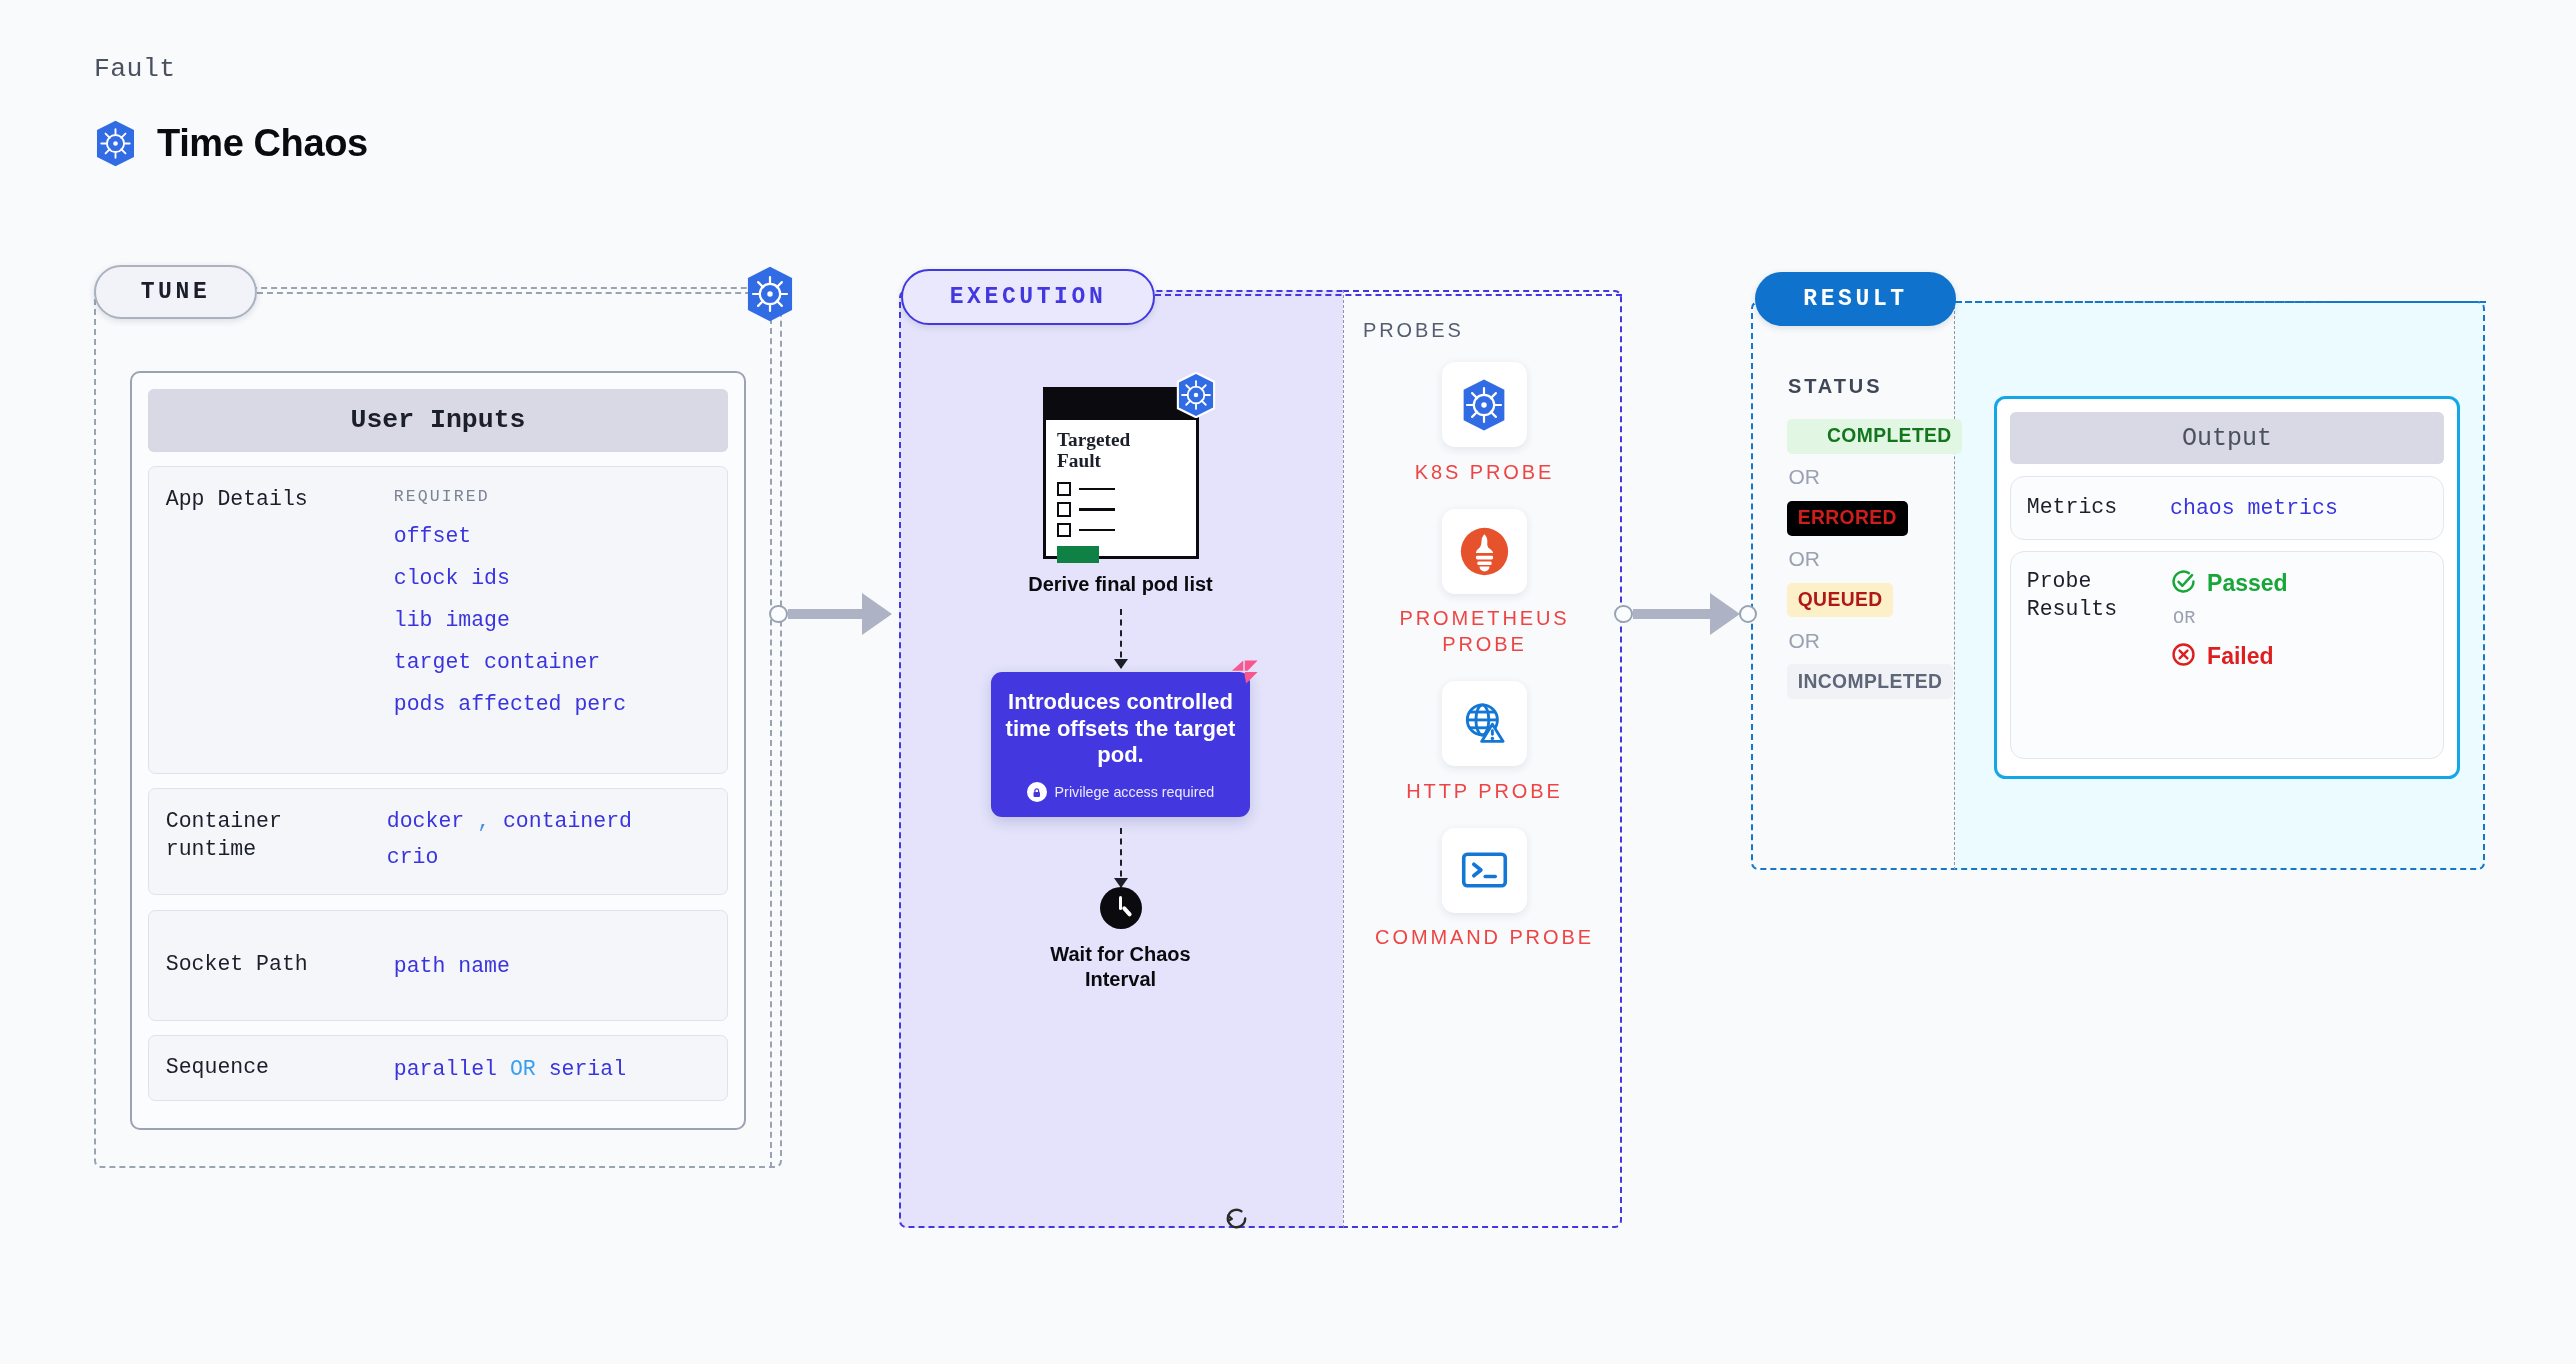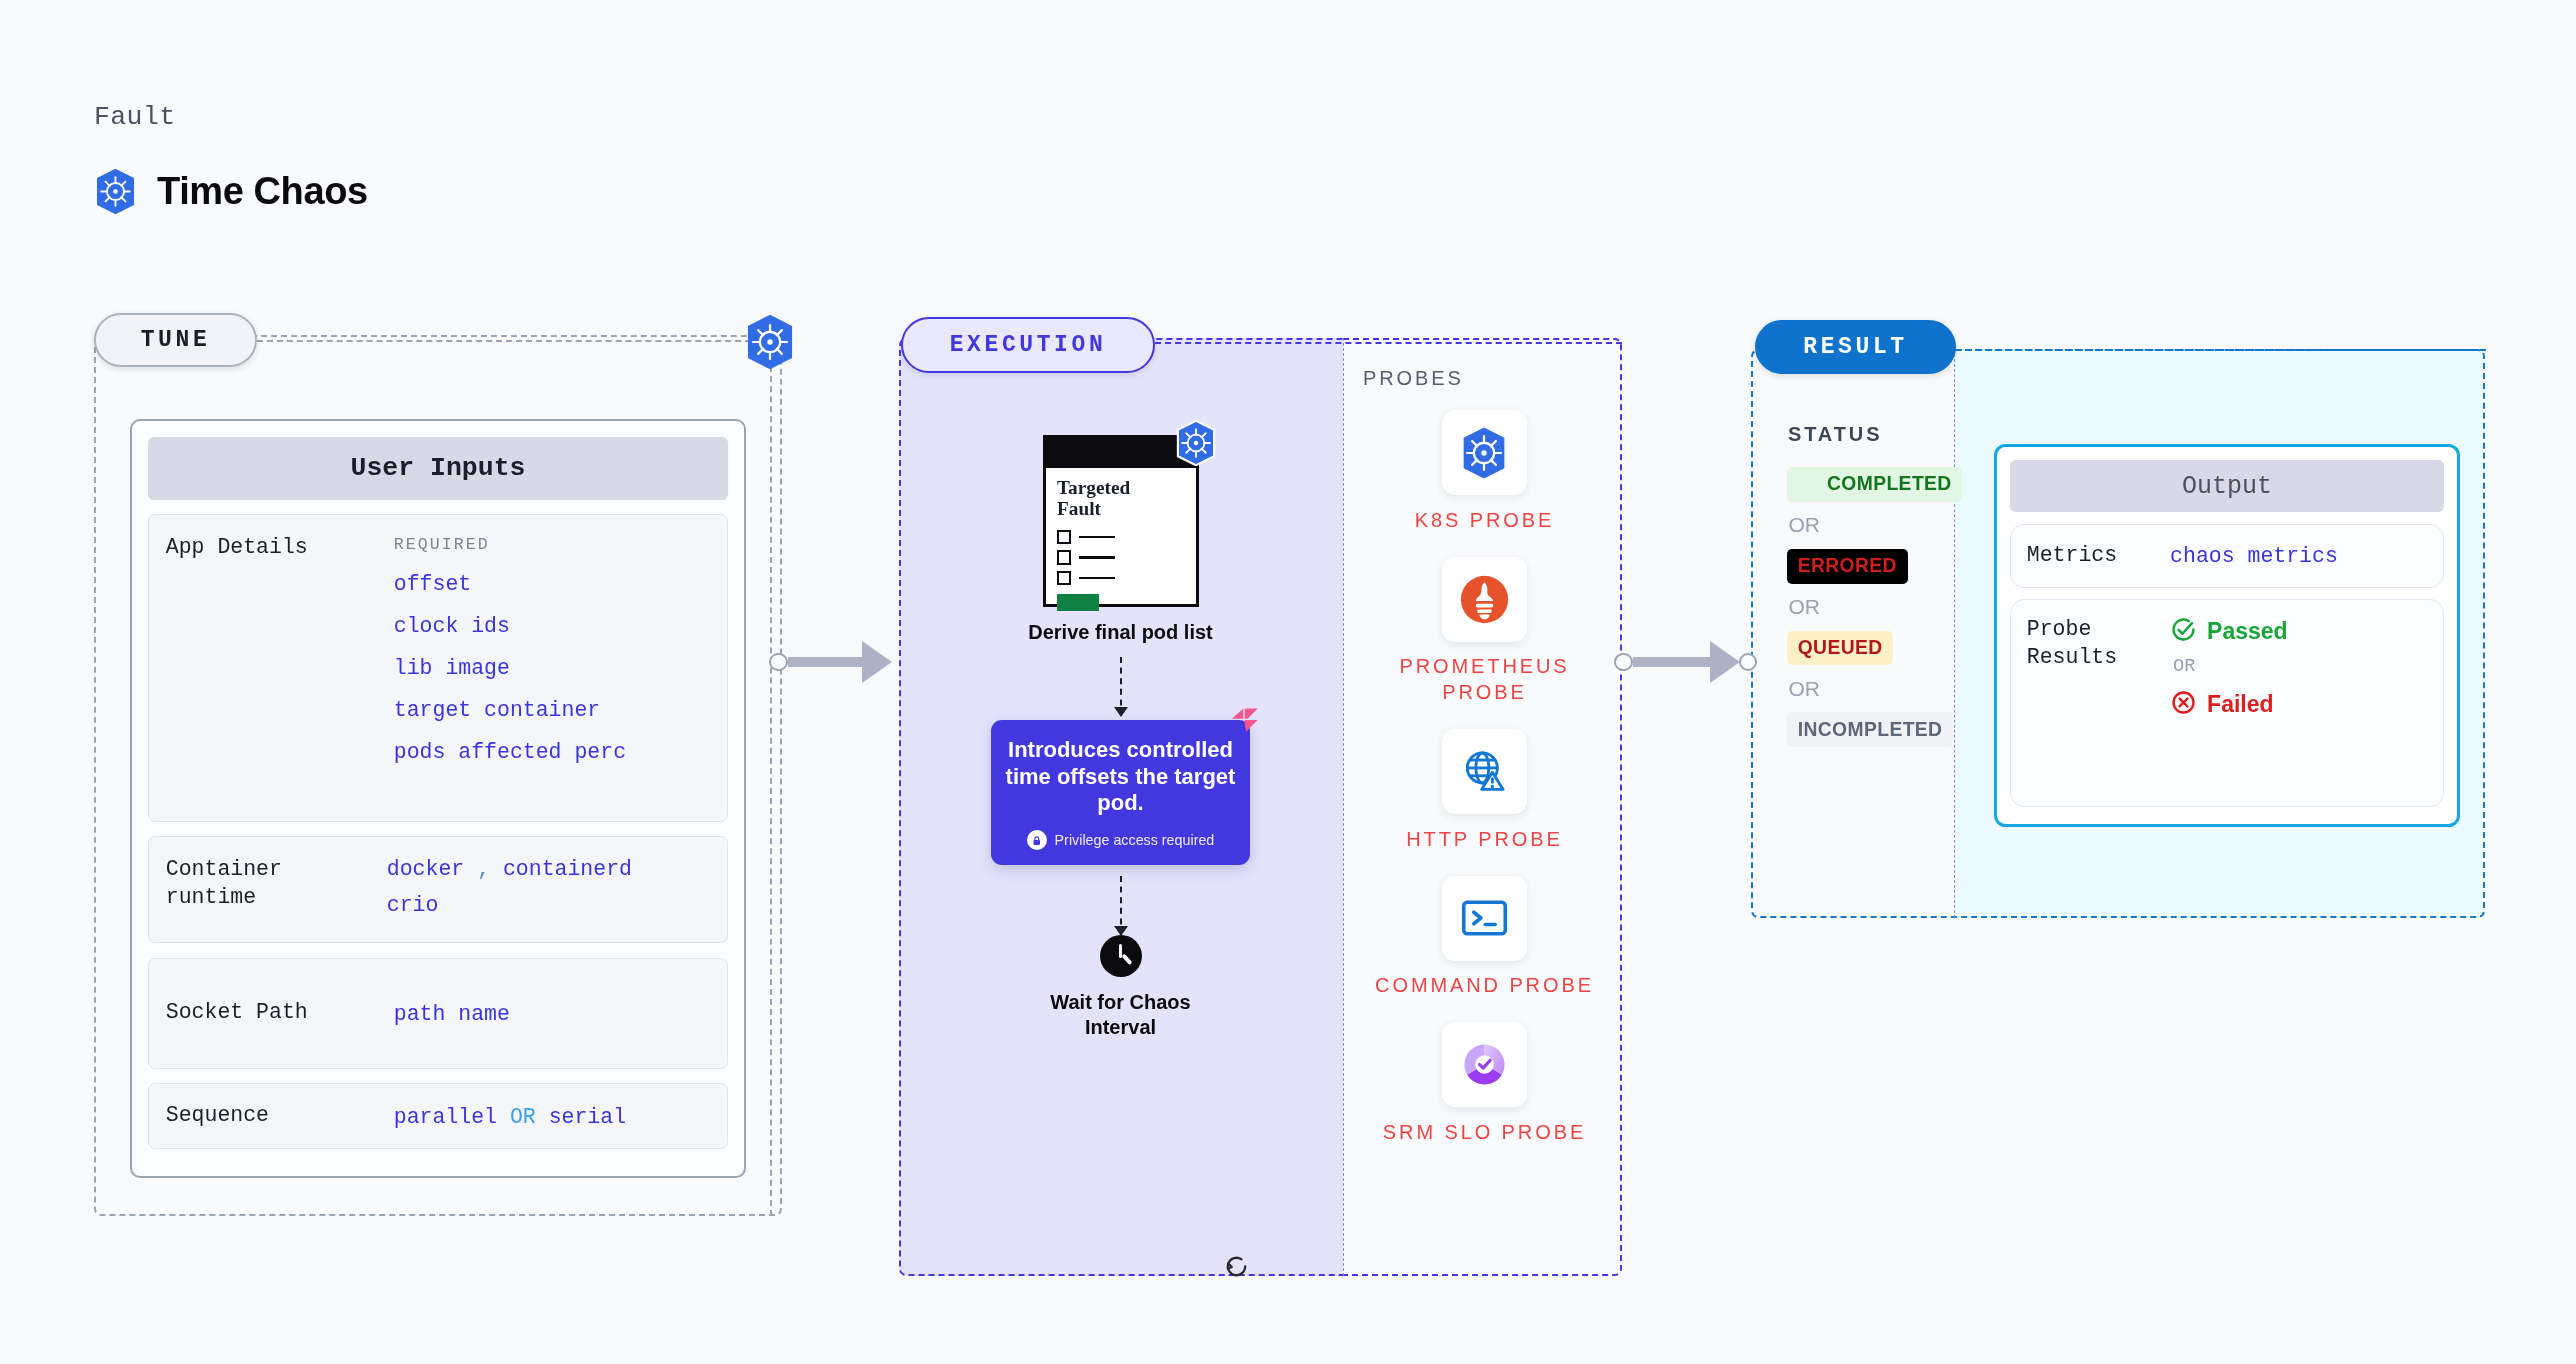--- a/index.html
+++ b/index.html
@@ -3,21 +3,21 @@
 <meta charset="utf-8">
 <style>
   * { box-sizing: border-box; margin: 0; padding: 0; }
   html, body {
     width: 2576px; height: 1365px;
     background: #f8fafc;
     font-family: "Liberation Sans", sans-serif;
     overflow: hidden;
   }
   .mono { font-family: "Liberation Mono", monospace; }
-  #root { position: relative; width: 2576px; height: 1064px; margin-top: 48px; }
+  #root { position: relative; width: 2576px; height: 1064px; }
 
   
   .fault-label {
     position: absolute; left: 94px; top: 54px;
     font-family: "Liberation Mono", monospace;
     font-size: 26.5px; color: #4a5260; letter-spacing: 0.4px;
   }
   .title-row { position: absolute; left: 94px; top: 120px; display: flex; align-items: center; gap: 20px; }
   .title-text { font-size: 38px; font-weight: 700; color: #0b0b0f; letter-spacing: -0.4px; }
 
@@ -471,38 +471,20 @@
       <div class="probe-tile">
         <svg width="53" height="46" viewBox="0 0 74 64">
           <rect x="8" y="10" width="58" height="44" rx="5" fill="none" stroke="#1477d4" stroke-width="5"></rect>
           <path d="M22 24 L32 32 L22 40" fill="none" stroke="#1477d4" stroke-width="5" stroke-linecap="round" stroke-linejoin="round"></path>
           <line x1="38" y1="41" x2="52" y2="41" stroke="#1477d4" stroke-width="5" stroke-linecap="round"></line>
         </svg>
       </div>
       <div class="probe-label">COMMAND PROBE</div>
     </div>
 
-    <div class="probe-item">
-      <div class="probe-tile">
-        <svg width="53" height="53" viewBox="0 0 74 74">
-          <defs>
-            <linearGradient id="slog" x1="0" y1="0" x2="1" y2="1">
-              <stop offset="0%" stop-color="#c29bf5"></stop>
-                <stop offset="100%" stop-color="#8a2bf0"></stop>
-            </linearGradient>
-          </defs>
-          <path d="M37 9 a28 28 0 0 1 24.2 42 L37 37 Z" fill="url(#slog)" opacity=".55"></path>
-          <path d="M61.2 51 a28 28 0 0 1 -48.4 0 L37 37 Z" fill="#9b3bf2"></path>
-          <path d="M12.8 51 a28 28 0 0 1 24.2 -42 L37 37 Z" fill="#c9a6f7"></path>
-          <circle cx="37" cy="37" r="13" fill="#ffffff"></circle>
-          <path d="M30 37 L35 42 L45 31" fill="none" stroke="#9b3bf2" stroke-width="4.4" stroke-linecap="round" stroke-linejoin="round"></path>
-        </svg>
-      </div>
-      <div class="probe-label">SRM SLO PROBE</div>
-    </div>
   </div>
 
   <div class="status-title">STATUS</div>
   <div class="status-list">
     <span class="chip completed">COMPLETED</span>
     <span class="or-text">OR</span>
     <span class="chip errored">ERRORED</span>
     <span class="or-text">OR</span>
     <span class="chip queued">QUEUED</span>
     <span class="or-text">OR</span>

